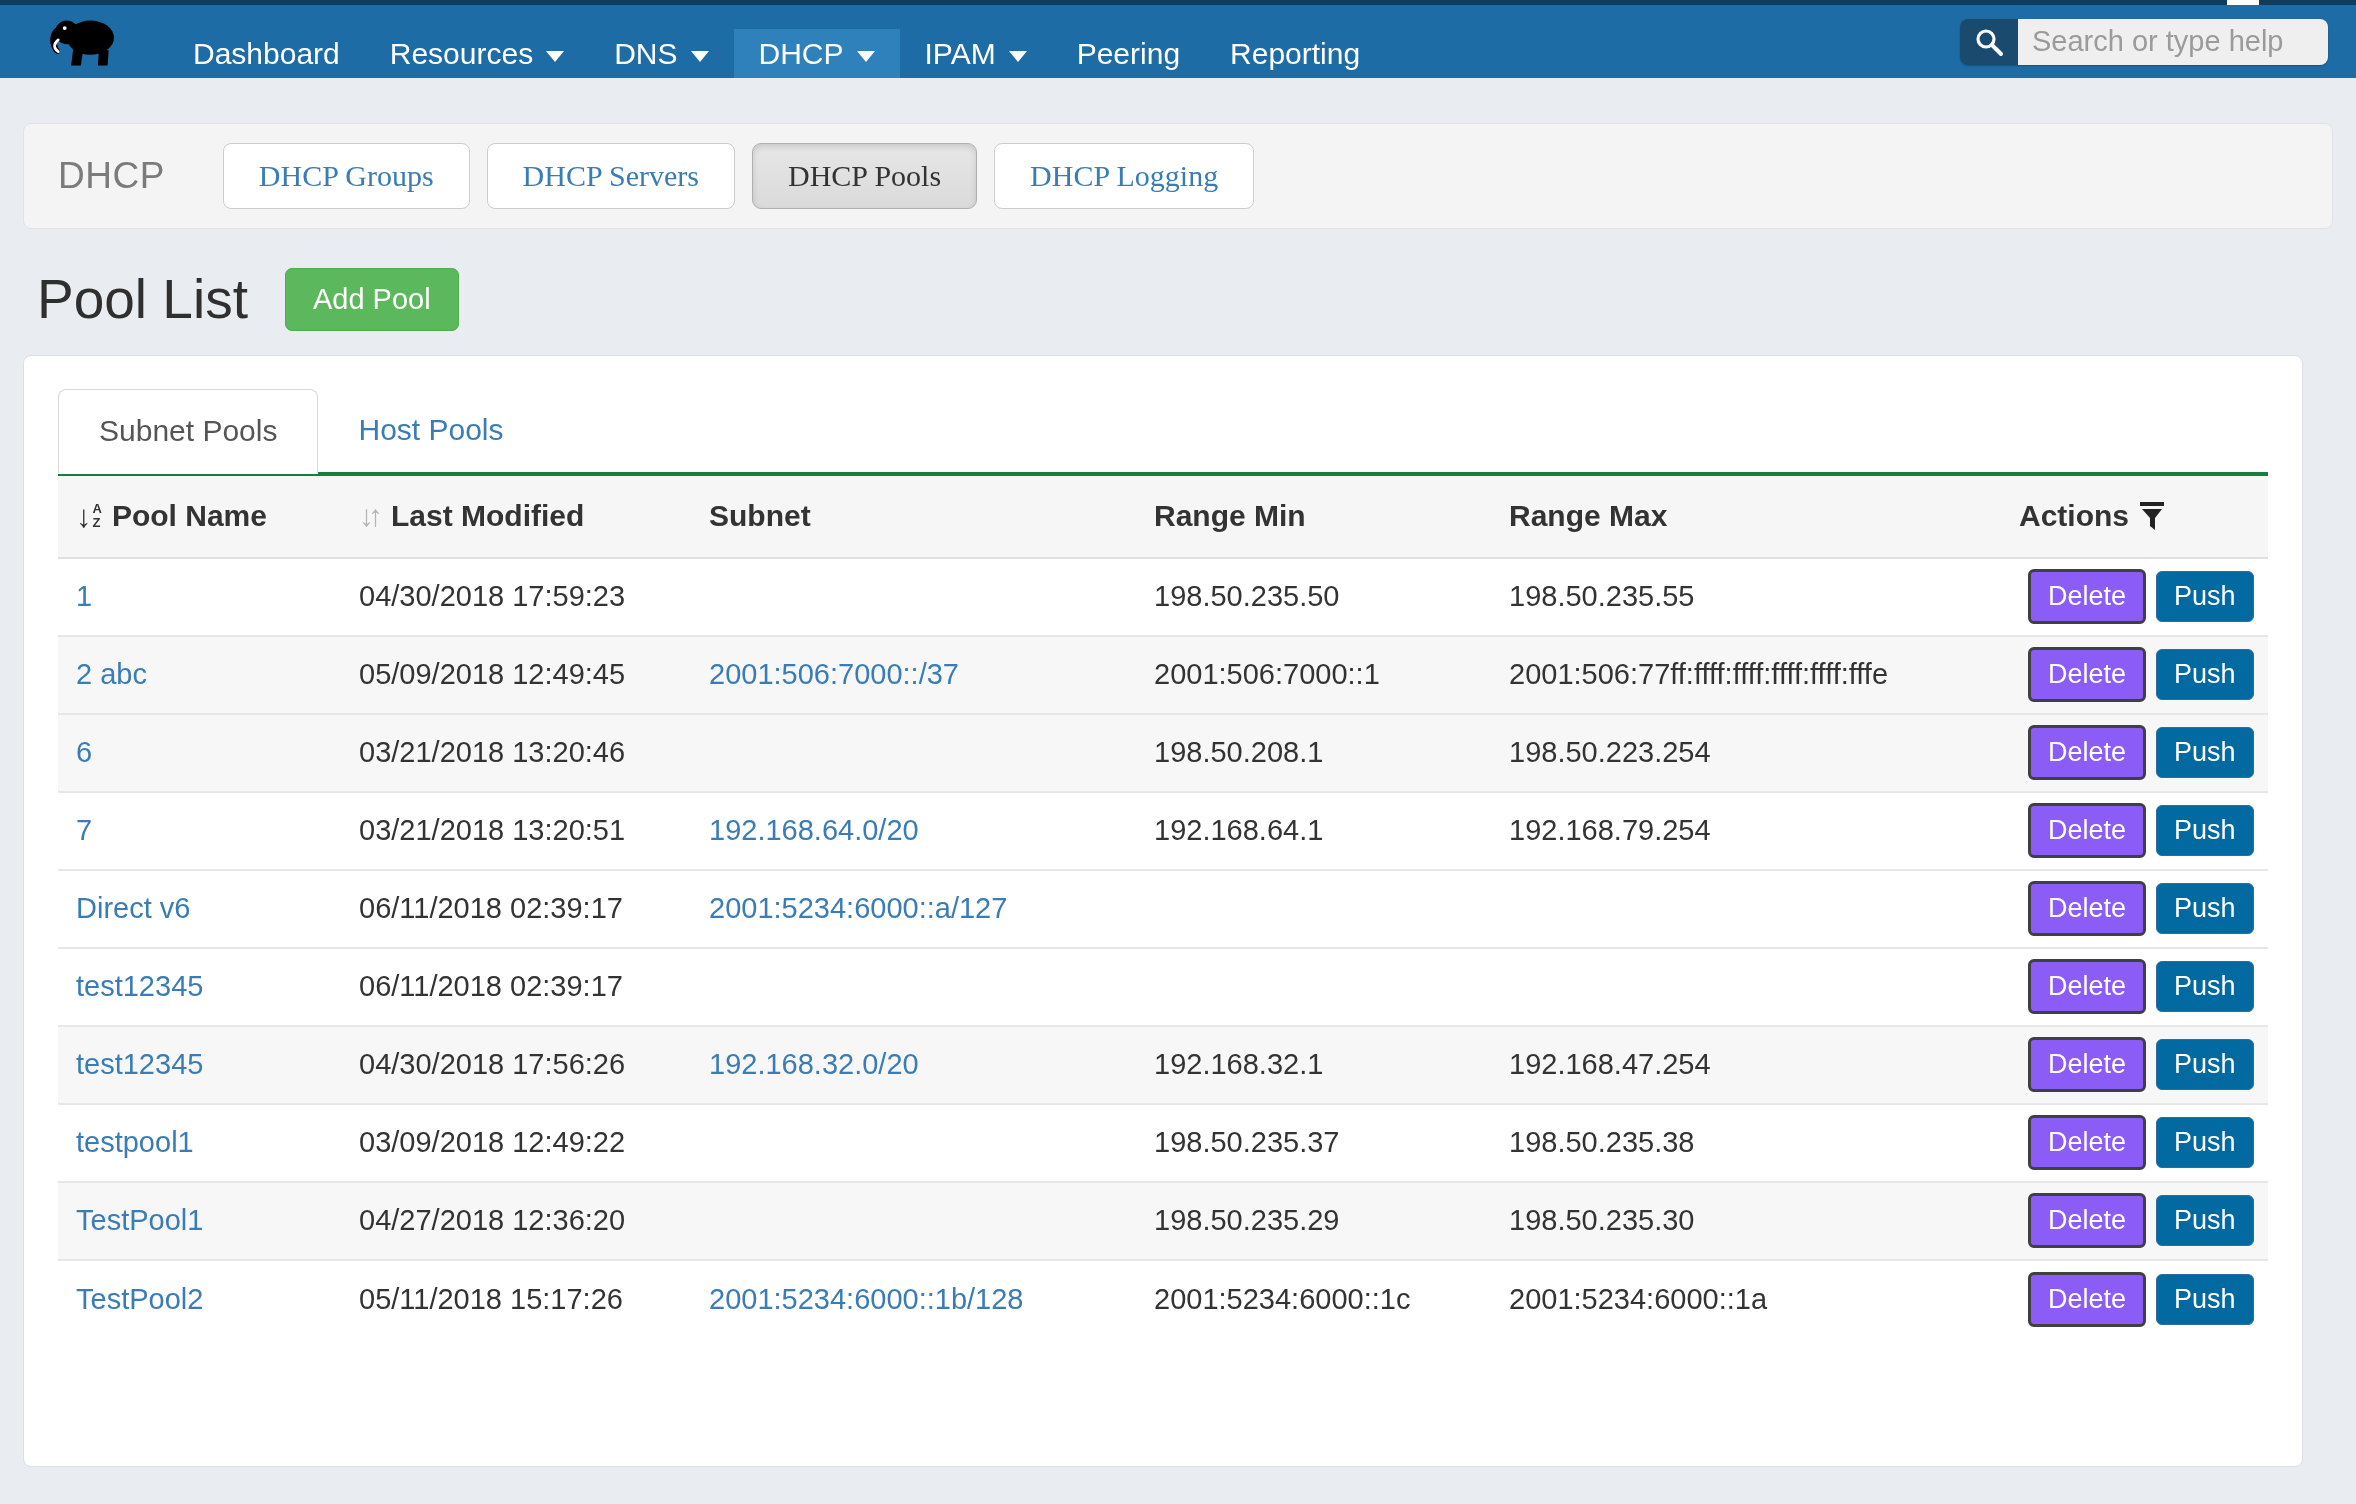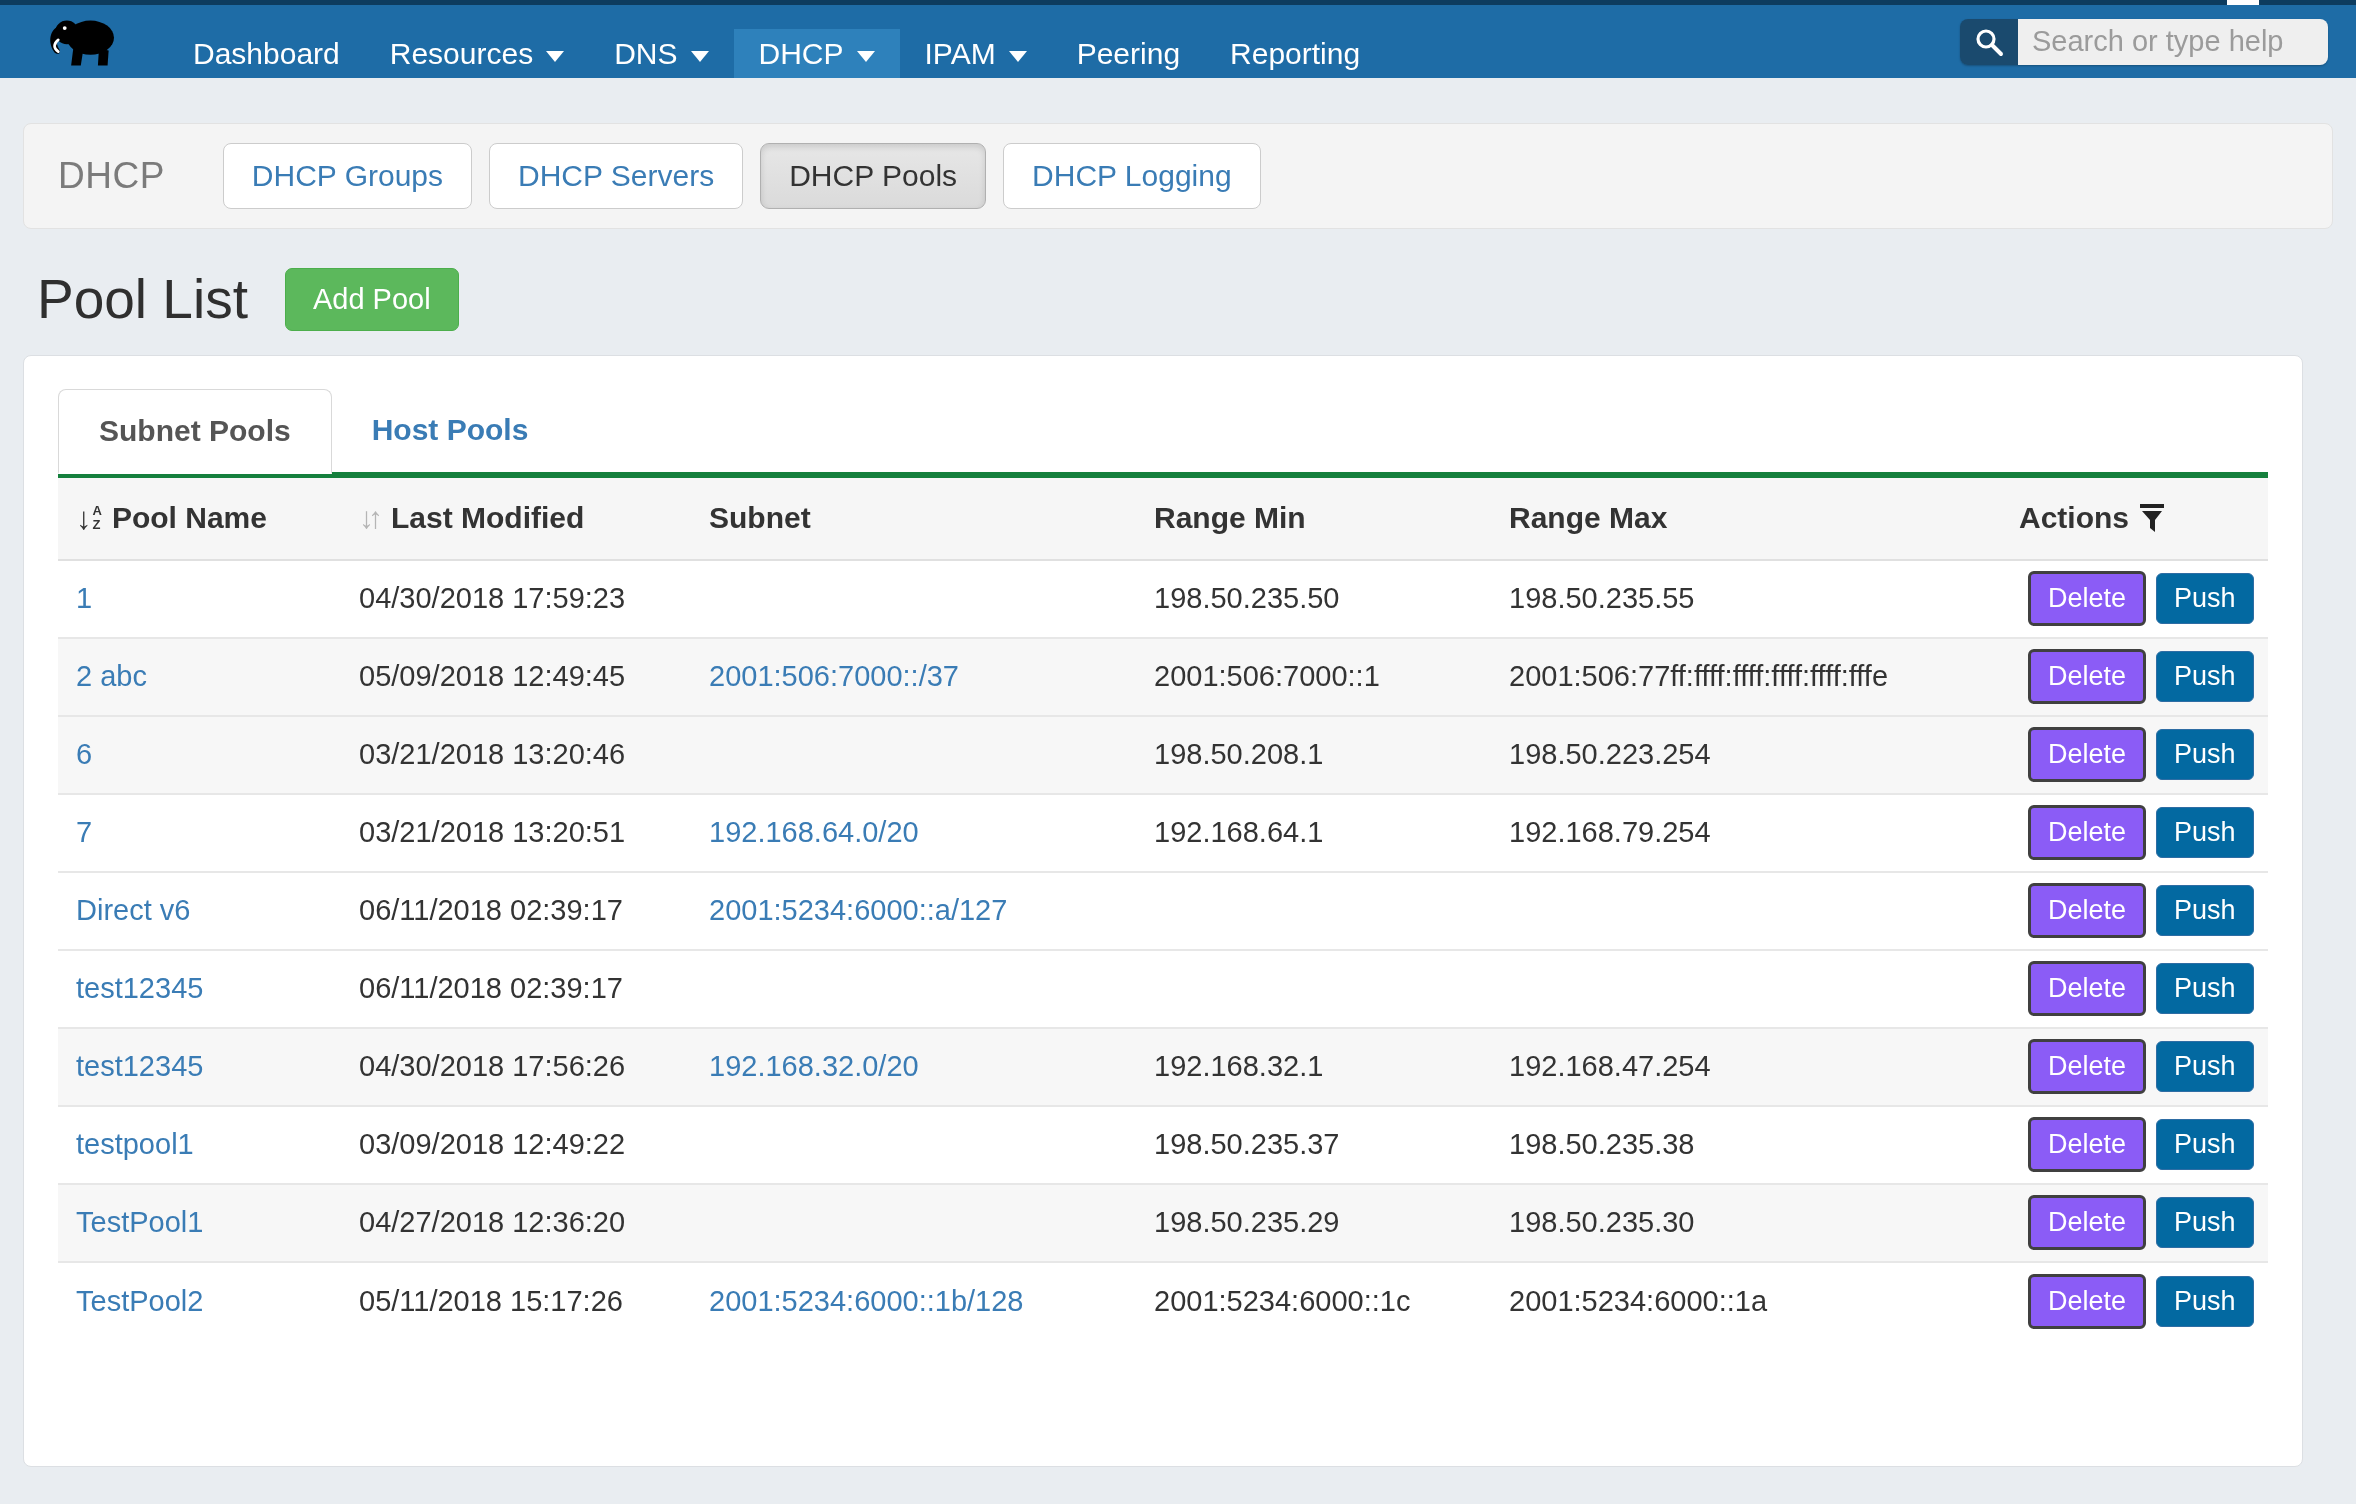--- a/index.html
+++ b/index.html
@@ -30,36 +30,36 @@
                 border:none; cursor:pointer; }
   .search input { flex:1; min-width:0; border:none; outline:none; background:#efefef;
                   font-size:29px; padding:0 14px; color:#333;
                   font-family:"Liberation Sans","DejaVu Sans",sans-serif; }
   .search input::placeholder { color:#9b9b9b; }
 
   
   .subnav { margin:45px 23px 0 23px; height:106px; background:#f4f4f4; border:1px solid #e2e2e2;
             border-radius:8px; display:flex; align-items:center; padding:0 34px; }
   .subnav-title { font-size:37px; color:#7b7b7b; margin-right:58px; letter-spacing:.5px; }
-  .subnav-btn { font-size:30px; padding:15px 28px; border-radius:8px; border:1px solid #cccccc;
+  .subnav-btn { font-size:30px; padding:15px 35px; border-radius:8px; border:1px solid #cccccc;
                 background:#fff; color:#3a7cb5; margin-right:17px; cursor:pointer;
-                font-family:Liberation Sans, sans-serif; }
+                font-family:Liberation Serif, serif; }
   .subnav-btn.active { background:linear-gradient(#e7e7e7,#dadada); border-color:#b0b0b0; color:#333;
                        box-shadow:inset 0 3px 6px rgba(0,0,0,.13);border-radius:9px; }
 
   
   .page-head { display:flex; align-items:center; margin:38px 0 0 37px; gap:17px; }
   .page-title { font-size:55px; font-weight:500; color:#2f2f2f; margin:0; }
   .add-btn { background:#5cb85c; border:1px solid #4cae4c; color:#fff; font-size:29px; font-weight:500;
              padding:14px 27px; border-radius:7px; cursor:pointer; font-family:inherit;margin-left:20px; }
 
   
   .card { margin:24px 53px 0 23px; height:1112px; background:#fff; border:1px solid #dcdfe3;
           border-radius:8px; padding:33px 34px 0 34px; }
-  .tabs { display:flex; border-bottom:6px solid #15803d;font-weight:bold; }
+  .tabs { display:flex; border-bottom:4px solid #15803d; }
   .tab { font-size:30px; padding:24px 40px; cursor:pointer; white-space:nowrap; }
   .tab.active { color:#555; background:#fff; border:1px solid #d9d9d9; border-bottom:2px solid #fff;
                 margin-bottom:-2px; border-radius:8px 8px 0 0; }
   .tab.inactive { color:#3a7cb5; }
 
   table { width:100%; border-collapse:collapse; table-layout:fixed; }
   th:nth-child(1){width:283px;} th:nth-child(2){width:350px;} th:nth-child(3){width:445px;}
   th:nth-child(4){width:355px;} th:nth-child(5){width:510px;} th:nth-child(6){width:auto;}
   thead tr { background:#f6f6f6; }
   th { text-align:left; font-size:30px; color:#333; font-weight:bold; padding:23px 0 23px 18px;

